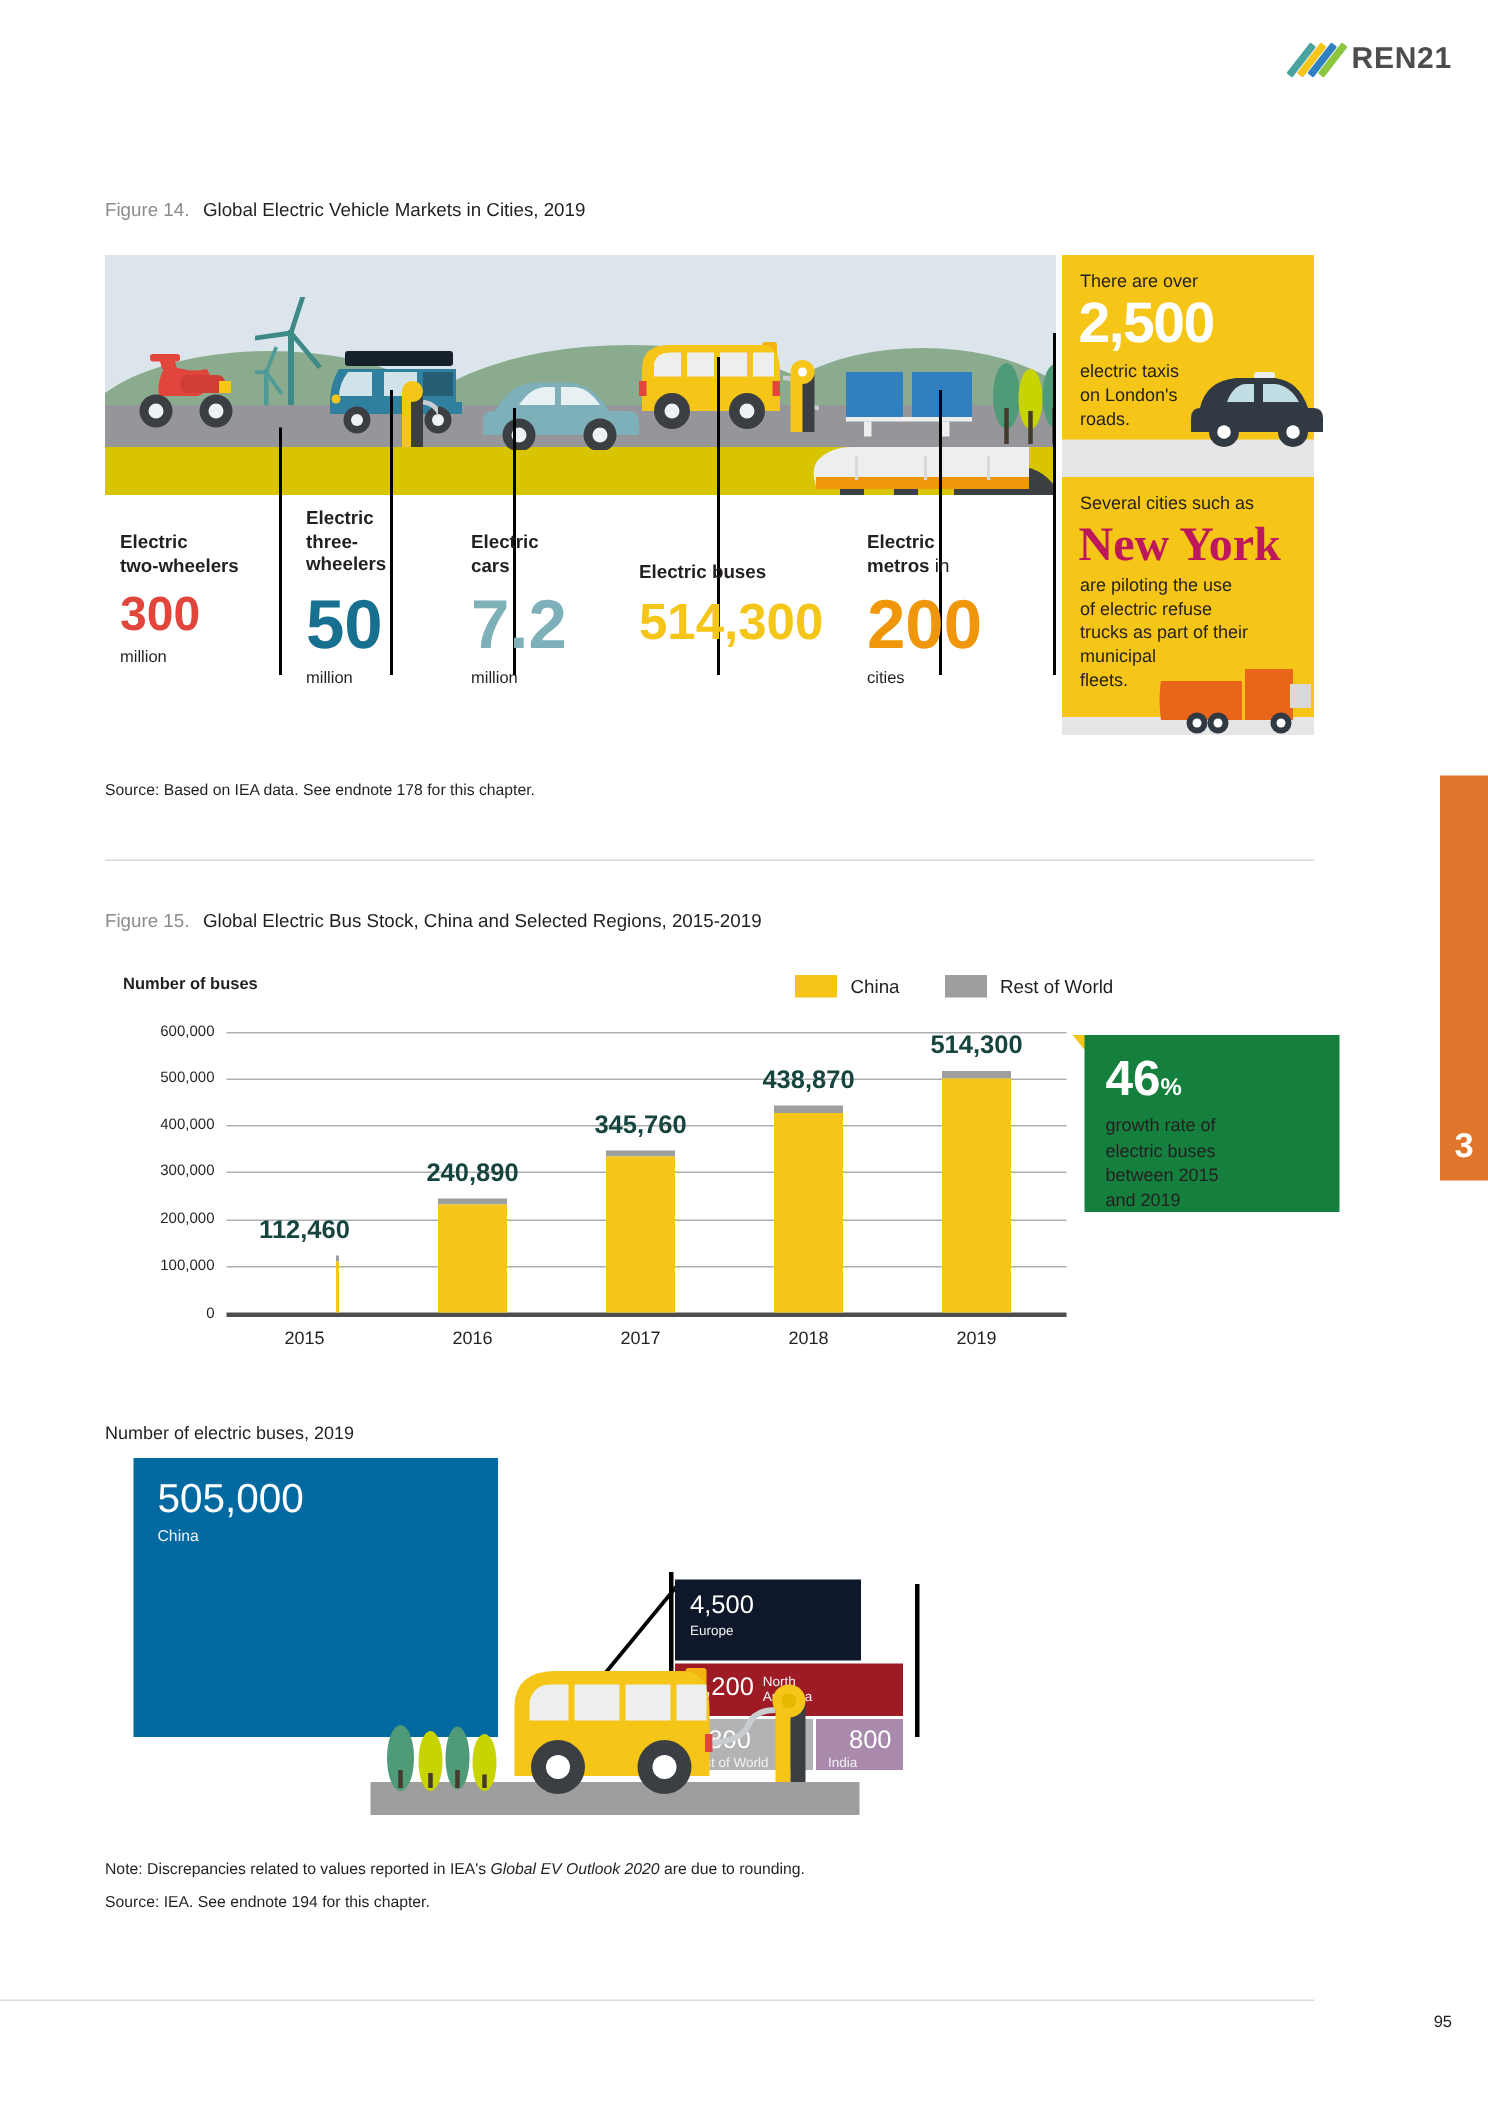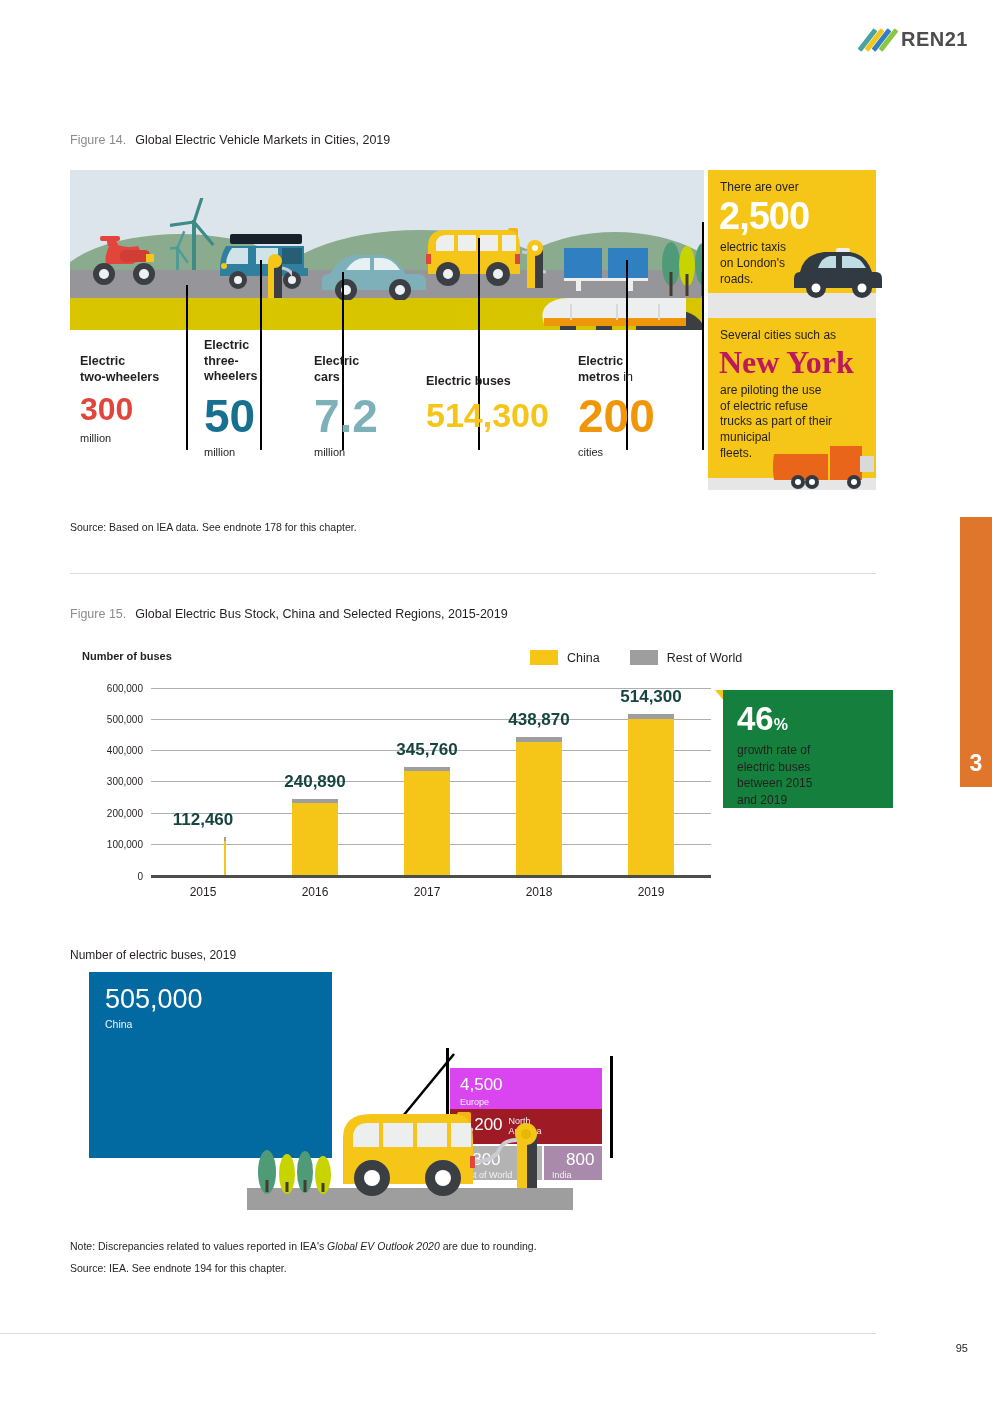--- a/index.html
+++ b/index.html
@@ -97,21 +97,21 @@
   .china-tile { left: 0; top: 24px; width: 243px; height: 186px; background: #0369a1; margin-left: 19px; }
   .china-tile .v { font-size: 27px; padding: 14px 0 0 16px; }
   .china-tile .n { font-size: 10.5px; padding: 5px 0 0 16px; }
 
   .mini { left: 288px; top: 185px; width: 18px; height: 20px; background: #e87511; }
 
   .panel { position: absolute; left: 380px; top: 105px; width: 160px; height: 110px; }
   .panel .tile .v { font-size: 17px; }
   .panel .tile .n { font-size: 9px; line-height: 1.15; }
 
-  .t-eu    { left: 0;   top: 15px;   width: 152px; height: 54px; background: #d946ef; }
+  .t-eu    { left: 0;   top: 0;   width: 124px; height: 54px; background: #0f172a; }
   .t-na    { left: 0;   top: 56px; width: 152px; height: 35px; background: #9e1b25; }
   .t-row   { left: 0;   top: 93px; width: 92px;  height: 34px; background: #b3b3b3; }
   .t-india { left: 94px; top: 93px; width: 58px; height: 34px; background: #a98aad; }
 
   .bus-scene { position: absolute; left: 175px; top: 152px; width: 330px; height: 125px; }
 </style>
 </head>
 <body>
 
 <div class="page">

